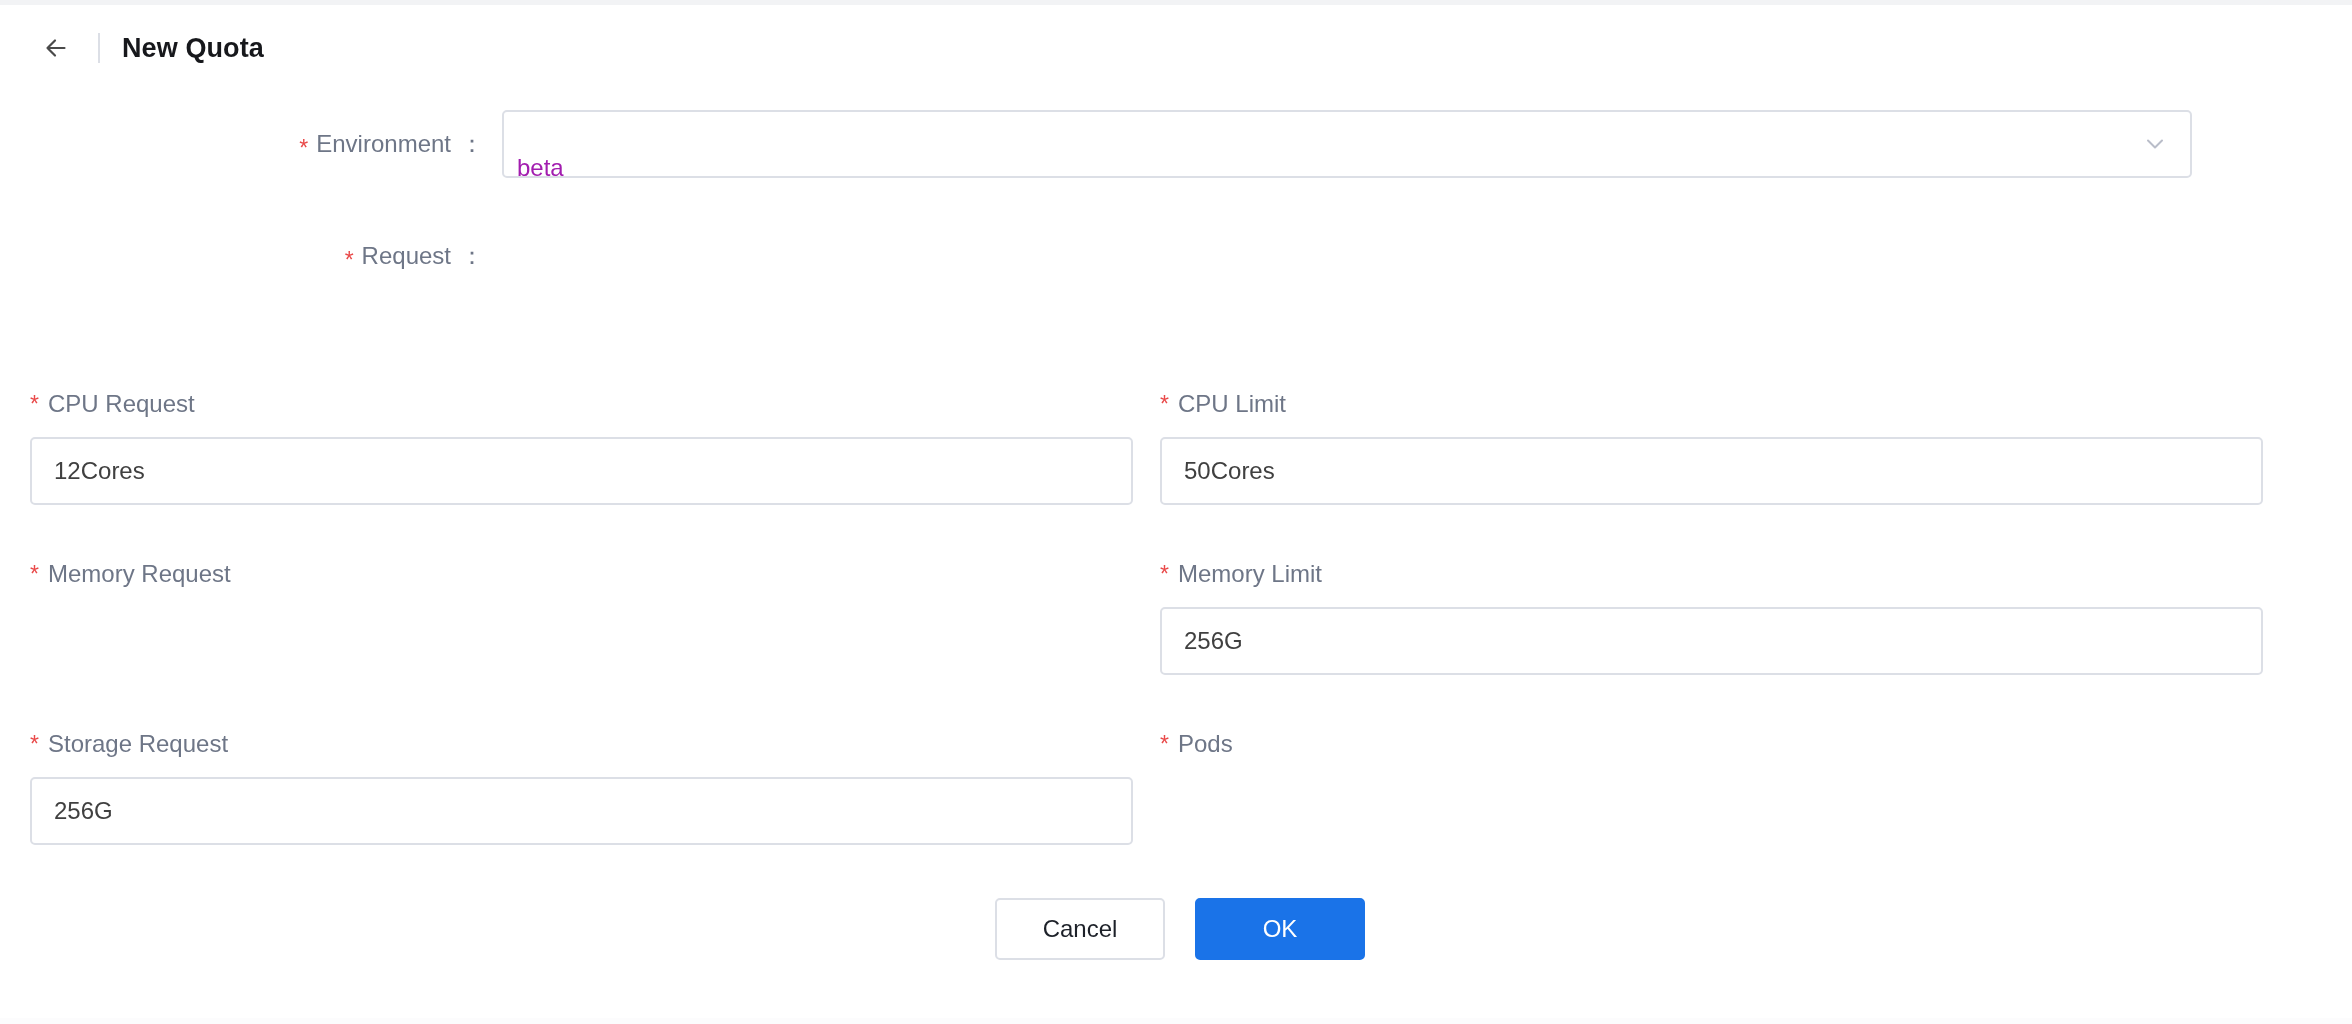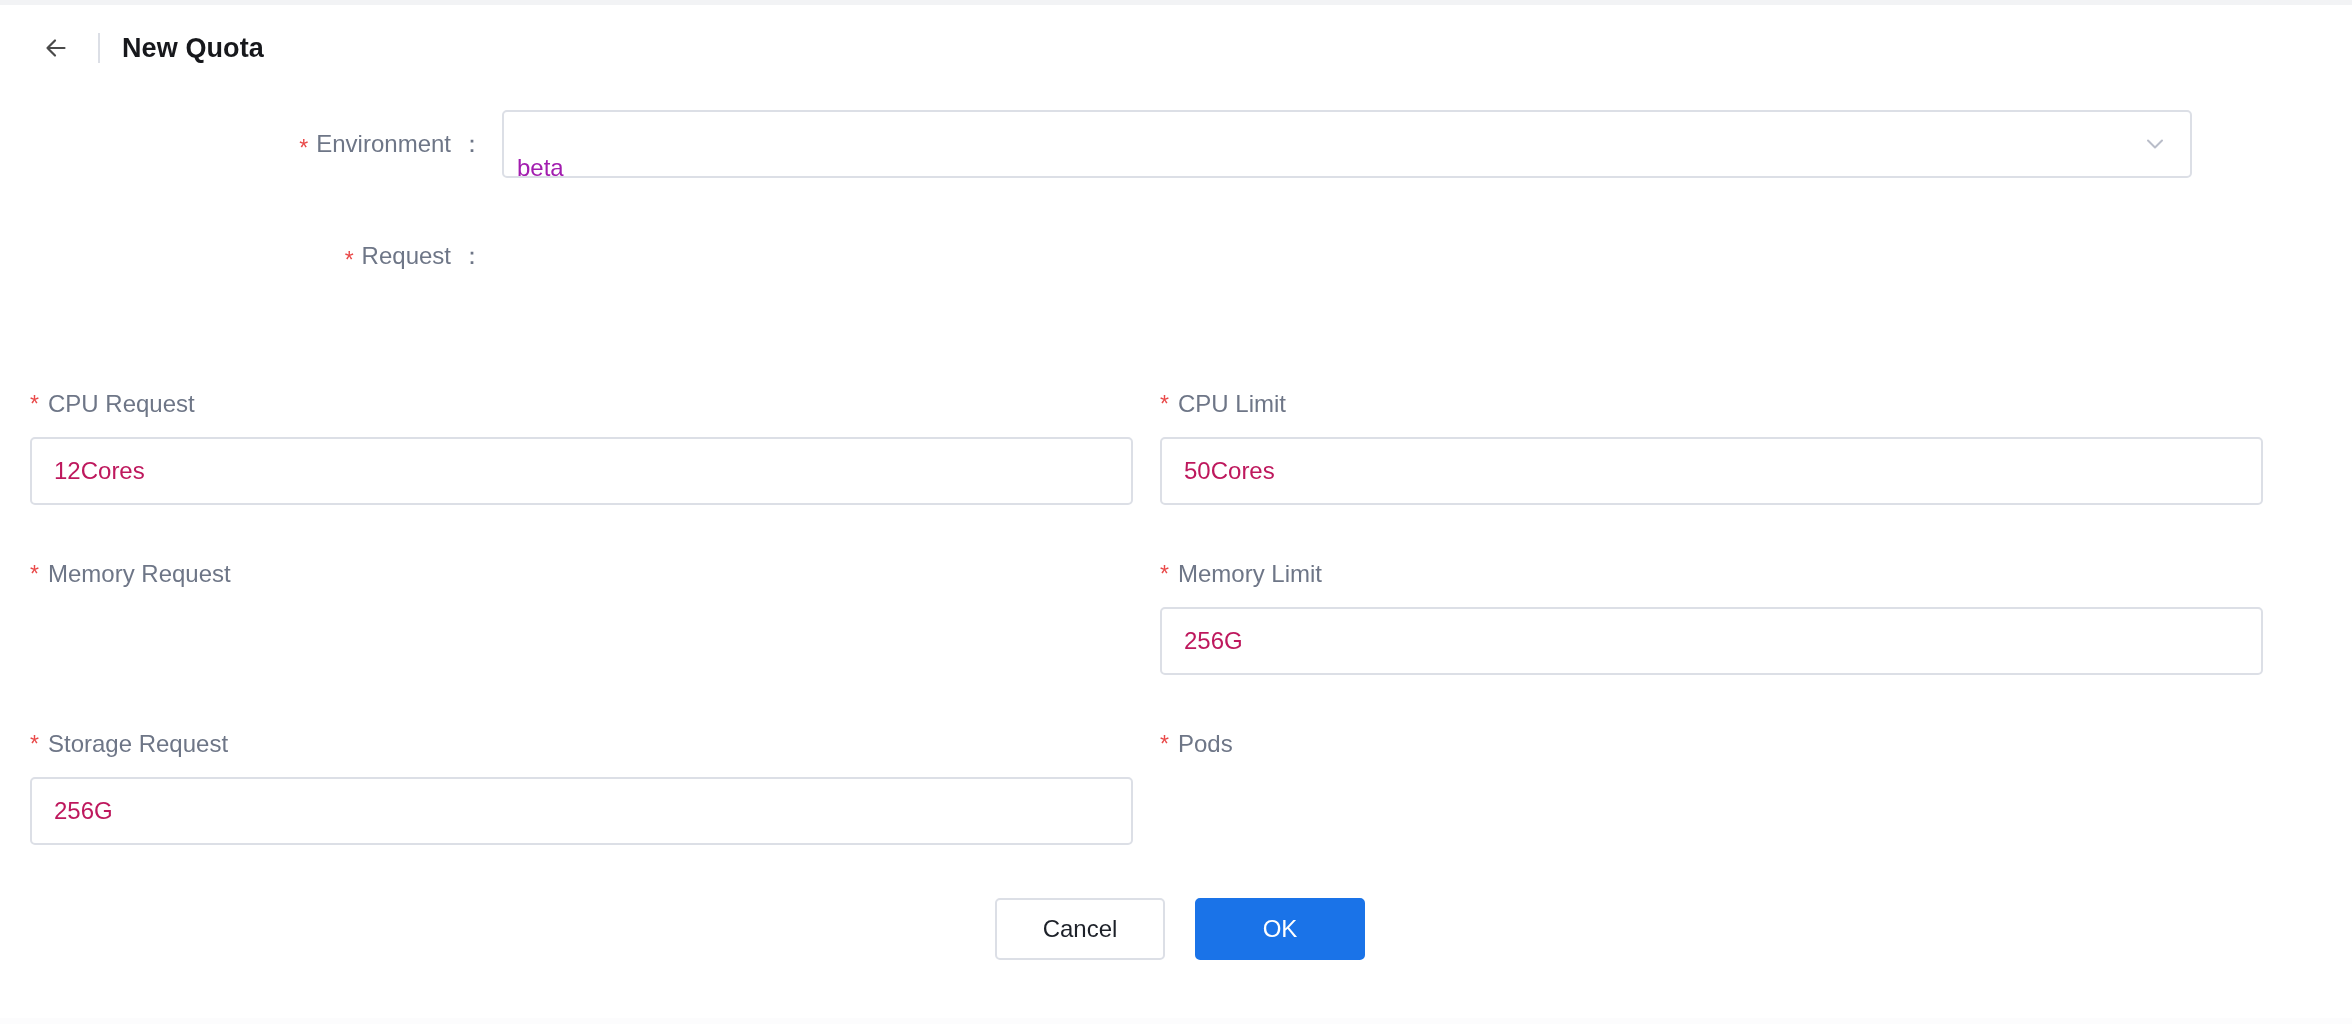--- a/index.html
+++ b/index.html
@@ -161,21 +161,21 @@
     border: 2px solid #dcdfe6;
     border-radius: 5px;
     background: #ffffff;
     display: flex;
     align-items: center;
     cursor: text;
   }
   .text-input .input-value {
     padding-left: 22px;
     font-size: 24px;
-    color: #be185d;
+    color: #404040;
     white-space: nowrap;
   }
 
   
   .footer {
     position: absolute;
     top: 898px;
     left: 4px;
     width: 2352px;
     display: flex;

